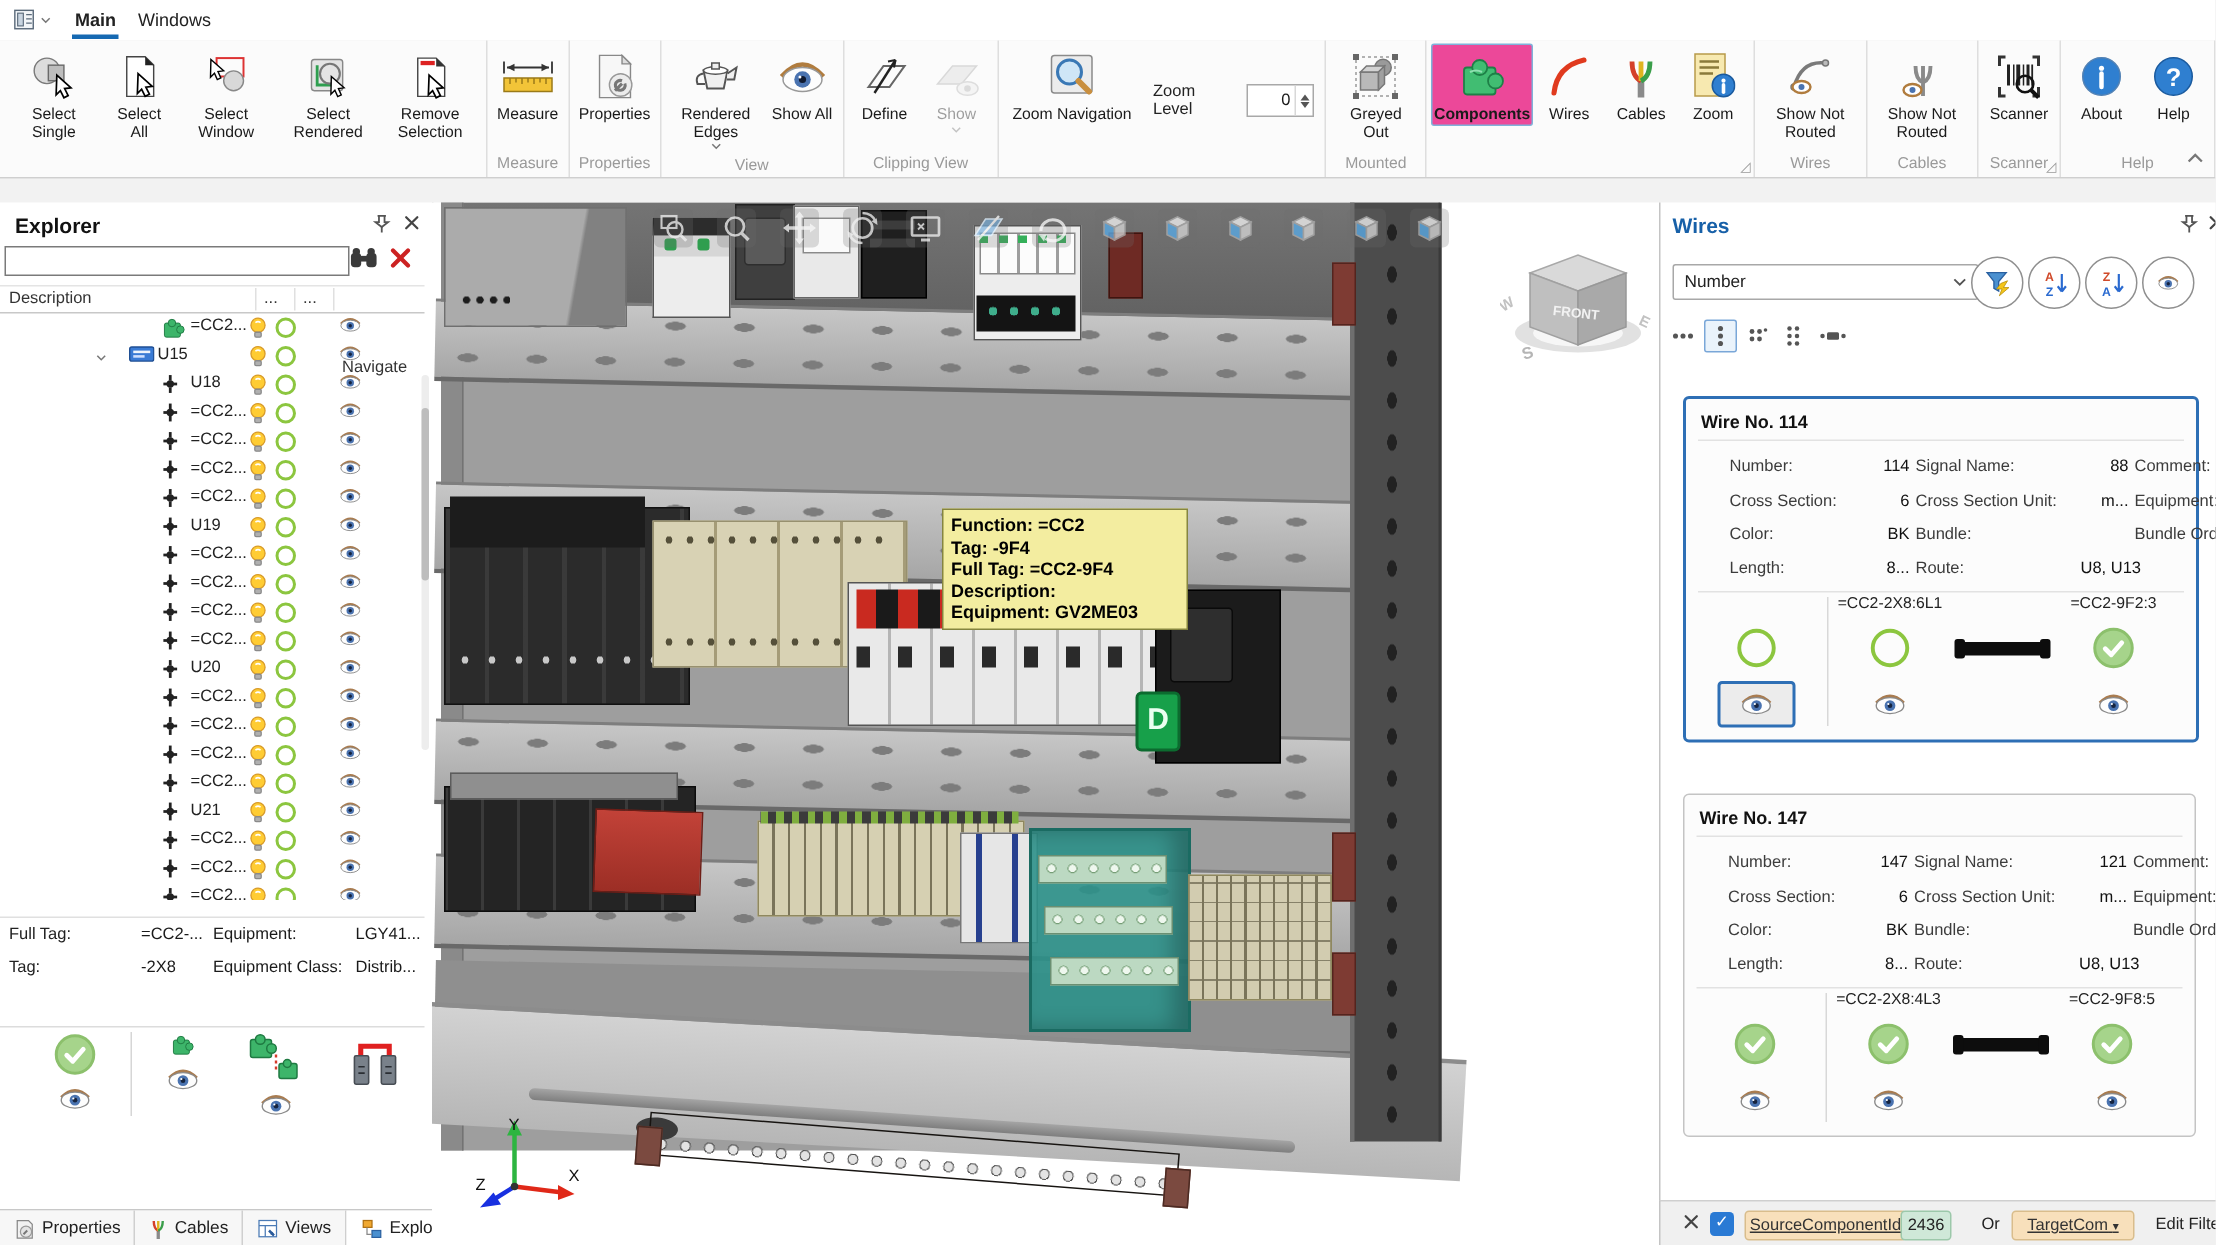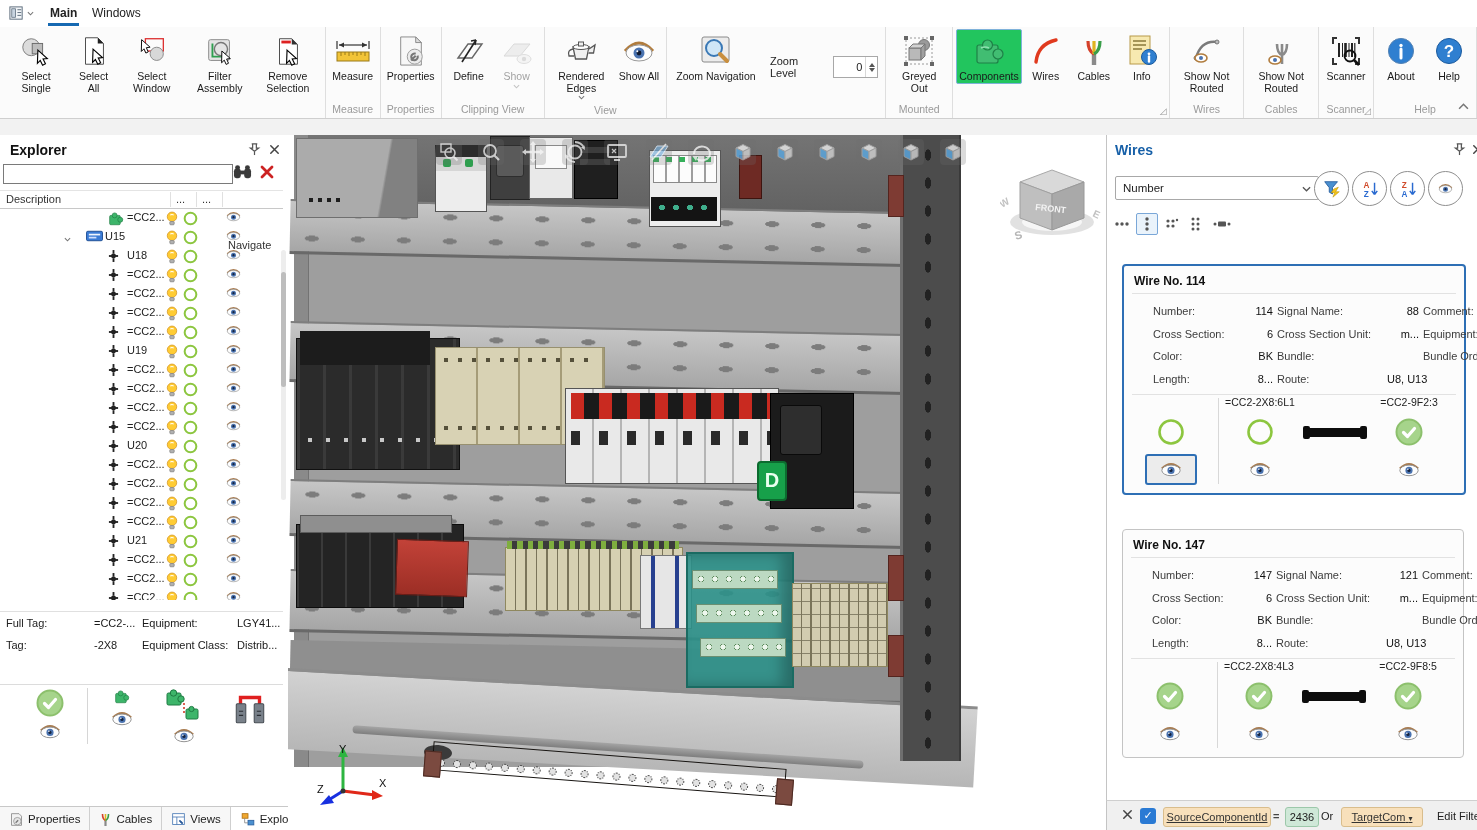--- a/index.html
+++ b/index.html
@@ -14,21 +14,21 @@
   .tb-tab.active{font-weight:bold;}
   .tb-tab.active::after{content:"";position:absolute;left:2px;right:2px;bottom:0;height:3px;background:#1669b2;}
 
   
   #ribbon{position:absolute;left:0;top:27px;width:1477px;height:91px;background:#fbfbfb;border-bottom:1px solid #cfcfcf;display:flex;align-items:stretch;}
   .rib-group{position:relative;display:flex;flex-direction:column;border-right:1px solid #dedede;padding:2px 3px 0 3px;}
   .rib-btns{display:flex;flex:1;align-items:flex-start;}
   .rib-btn{display:flex;flex-direction:column;align-items:center;min-width:42px;max-width:62px;padding:3px 2px 0 2px;cursor:pointer;border:1px solid transparent;border-radius:2px;}
   .rib-btn .ric{height:36px;display:flex;align-items:center;justify-content:center;}
   .rib-btn .rlab{font-size:10.5px;line-height:11.5px;text-align:center;color:#1a1a1a;margin-top:2px;white-space:pre-line;}
-  .rib-btn.active{background:#22c55e;border-color:#7fb2da;}
+  .rib-btn.active{background:#ec4899;border-color:#7fb2da;font-weight:bold;}
   .rib-btn.disabled{opacity:.42;}
   .rib-glabel{height:16px;font-size:10.5px;color:#9a9a9a;text-align:center;line-height:14px;}
   .launcher{position:absolute;right:2px;bottom:2px;color:#9a9a9a;font-size:9px;}
   .caret{color:#555;font-size:8px;line-height:8px;}
   .zoom-ctl{display:flex;align-items:center;margin:26px 4px 0 8px;gap:6px;}
   .zoom-ctl .zl{font-size:11px;color:#222;}
   .zoom-box{width:44px;height:20px;border:1px solid #a8a8a8;background:#fff;display:flex;align-items:center;}
   .zoom-box .zv{flex:1;text-align:right;font-size:11px;padding-right:3px;}
   .zoom-spin{width:11px;display:flex;flex-direction:column;align-items:center;justify-content:center;gap:1px;border-left:1px solid #d8d8d8;height:100%;}
   .zoom-spin i{width:0;height:0;border-left:3px solid transparent;border-right:3px solid transparent;}
@@ -180,21 +180,21 @@
           <div class="ric">
             <span style="display: inline-flex;">
               <svg width="34" height="34" viewBox="0 0 36 36">
                 <rect x="6" y="6" width="22" height="22" rx="2" fill="#e4e4e4" stroke="#888"></rect>
                 <path d="M10 10 v14 h14" fill="none" stroke="#2e9e4f" stroke-width="2"></path>
                 <circle cx="19" cy="16" r="7" fill="none" stroke="#777" stroke-width="1.5"></circle>
                 <path d="M20 18 l9 8 -4 .5 2 4.5 -2.5 1.2 -2 -4.5 -2.8 2.8 z" fill="#fff" stroke="#000"></path>
               </svg>
             </span>
           </div>
-          <div class="rlab">Filter Assembly</div>
+          <div class="rlab">Select Rendered</div>
         </div>
         <div class="rib-btn">
           <div class="ric">
             <span style="display: inline-flex;">
               <svg width="34" height="34" viewBox="0 0 36 36">
                 <path d="M9 5 h13 l6 6 v21 h-19 z" fill="#fff" stroke="#444"></path>
                 <path d="M22 5 l6 6 h-6 z" fill="#333"></path>
                 <rect x="11" y="7" width="10" height="3" fill="#d22"></rect>
                 <path d="M17 17 l10 9 -4.5 .5 2.5 5 -3 1.5 -2.5 -5 -3 3 z" fill="#fff" stroke="#000" stroke-width="1.2"></path>
               </svg>
@@ -240,54 +240,20 @@
           <div class="rlab">Properties</div>
         </div>
       </div>
       <div class="rib-glabel">Properties</div>
     </div>
     <div class="rib-group">
       <div class="rib-btns">
         <div class="rib-btn">
           <div class="ric">
             <span style="display: inline-flex;">
-              <svg width="34" height="30" viewBox="0 0 34 30">
-                <path d="M6 22 L16 8 H30 L20 22 Z" fill="none" stroke="#666" stroke-width="1.4"></path>
-                <path d="M10 26 L24 4" stroke="#222" stroke-width="1.6"></path>
-                <path d="M24 4 l-1 5 M24 4 l-5 1" stroke="#222" stroke-width="1.4" fill="none"></path>
-              </svg>
-            </span>
-          </div>
-          <div class="rlab">Define</div>
-        </div>
-        <div class="rib-btn disabled">
-          <div class="ric">
-            <span style="display: inline-flex;">
-              <svg width="34" height="30" viewBox="0 0 34 30">
-                <path d="M4 20 L14 8 H30 L20 20 Z" fill="#dcdcdc" stroke="#aaa"></path>
-                <ellipse cx="24" cy="23" rx="7" ry="4.5" fill="#ececec" stroke="#b5b5b5"></ellipse>
-                <circle cx="24" cy="23" r="2.2" fill="#b0b0b0"></circle>
-              </svg>
-            </span>
-          </div>
-          <div class="rlab">Show</div>
-          <div class="caret"><span style="display: inline-flex;">
-              <svg width="7" height="5" viewBox="0 0 8 5">
-                <path d="M1 1 L4 4 L7 1" fill="none" stroke="#777" stroke-width="1.2"></path>
-              </svg>
-            </span></div>
-        </div>
-      </div>
-      <div class="rib-glabel">Clipping View</div>
-    </div>
-    <div class="rib-group">
-      <div class="rib-btns">
-        <div class="rib-btn">
-          <div class="ric">
-            <span style="display: inline-flex;">
               <svg width="36" height="28" viewBox="0 0 36 28">
                 <path d="M10 10 h16 l-2.5 12 h-11 z" fill="#f0f0f0" stroke="#555" stroke-width="1.3"></path>
                 <path d="M26 12 l6 -4 -1.5 8 h-5" fill="#f0f0f0" stroke="#555" stroke-width="1.3"></path>
                 <path d="M10 12 q-6 1 -4 7 l5 0" fill="none" stroke="#555" stroke-width="1.3"></path>
                 <ellipse cx="18" cy="10" rx="8" ry="2.5" fill="#fff" stroke="#555"></ellipse>
                 <rect x="15.5" y="5" width="5" height="4" fill="#f0f0f0" stroke="#555"></rect>
               </svg>
             </span>
           </div>
           <div class="rlab">Rendered Edges</div>
@@ -306,20 +272,54 @@
                 <circle cx="17" cy="14" r="5.5" fill="#4a73b0"></circle>
                 <circle cx="17" cy="14" r="2.4" fill="#101a30"></circle>
                 <circle cx="15.3" cy="12.3" r="1" fill="#fff"></circle>
               </svg>
             </span>
           </div>
           <div class="rlab">Show All</div>
         </div>
       </div>
       <div class="rib-glabel">View</div>
+    </div>
+    <div class="rib-group">
+      <div class="rib-btns">
+        <div class="rib-btn">
+          <div class="ric">
+            <span style="display: inline-flex;">
+              <svg width="34" height="30" viewBox="0 0 34 30">
+                <path d="M6 22 L16 8 H30 L20 22 Z" fill="none" stroke="#666" stroke-width="1.4"></path>
+                <path d="M10 26 L24 4" stroke="#222" stroke-width="1.6"></path>
+                <path d="M24 4 l-1 5 M24 4 l-5 1" stroke="#222" stroke-width="1.4" fill="none"></path>
+              </svg>
+            </span>
+          </div>
+          <div class="rlab">Define</div>
+        </div>
+        <div class="rib-btn disabled">
+          <div class="ric">
+            <span style="display: inline-flex;">
+              <svg width="34" height="30" viewBox="0 0 34 30">
+                <path d="M4 20 L14 8 H30 L20 20 Z" fill="#dcdcdc" stroke="#aaa"></path>
+                <ellipse cx="24" cy="23" rx="7" ry="4.5" fill="#ececec" stroke="#b5b5b5"></ellipse>
+                <circle cx="24" cy="23" r="2.2" fill="#b0b0b0"></circle>
+              </svg>
+            </span>
+          </div>
+          <div class="rlab">Show</div>
+          <div class="caret"><span style="display: inline-flex;">
+              <svg width="7" height="5" viewBox="0 0 8 5">
+                <path d="M1 1 L4 4 L7 1" fill="none" stroke="#777" stroke-width="1.2"></path>
+              </svg>
+            </span></div>
+        </div>
+      </div>
+      <div class="rib-glabel">Clipping View</div>
     </div>
     <div class="rib-group">
       <div class="rib-btns">
         <div class="rib-btn" style="max-width: 92px; min-width: 86px;">
           <div class="ric">
             <span style="display: inline-flex;">
               <svg width="36" height="36" viewBox="0 0 36 36">
                 <rect x="4" y="4" width="27" height="25" rx="2" fill="#ececec" stroke="#8a8a8a"></rect>
                 <circle cx="16" cy="15" r="8" fill="#cfe6f7" stroke="#3a78b5" stroke-width="2"></circle>
                 <path d="M22 21 l7 7" stroke="#c98f3f" stroke-width="4" stroke-linecap="round"></path>
@@ -411,21 +411,21 @@
             <span style="display: inline-flex;">
               <svg width="30" height="34" viewBox="0 0 30 34">
                 <rect x="3" y="2" width="20" height="28" fill="#f7e9b0" stroke="#b89a4a"></rect>
                 <path d="M6 7 h13 M6 11 h13 M6 15 h9" stroke="#8a7a3a" stroke-width="1.6"></path>
                 <circle cx="22" cy="23" r="7.5" fill="#2f7fd0" stroke="#1a5a9e"></circle>
                 <circle cx="22" cy="19.8" r="1.4" fill="#fff"></circle>
                 <path d="M22 22.5 v5" stroke="#fff" stroke-width="2.4" stroke-linecap="round"></path>
               </svg>
             </span>
           </div>
-          <div class="rlab">Info</div>
+          <div class="rlab">Zoom</div>
         </div>
       </div>
       <div class="rib-glabel"></div>
       <div class="launcher">◿</div>
     </div>
     <div class="rib-group">
       <div class="rib-btns">
         <div class="rib-btn">
           <div class="ric">
             <span style="display: inline-flex;">
@@ -1587,20 +1587,27 @@
       <div class="ghost">
         <span style="display: inline-flex;">
           <svg width="22" height="22" viewBox="0 0 22 22">
             <polygon points="4,7 11,3.5 18,7 11,10.5" fill="#e9e9e9" stroke="#aaa"></polygon>
             <polygon points="4,7 11,10.5 11,19 4,15.5" fill="#5aa7e0" stroke="#aaa"></polygon>
             <polygon points="11,10.5 18,7 18,15.5 11,19" fill="#cfcfcf" stroke="#aaa"></polygon>
           </svg>
         </span>
       </div>
     </div>
+  <div id="tooltip">
+      <div>Function: =CC2</div>
+      <div>Tag: -9F4</div>
+      <div>Full Tag: =CC2-9F4</div>
+      <div>Description:</div>
+      <div>Equipment: GV2ME03</div>
+    </div>
   <div id="green-badge">D</div>
   <svg id="view-cube" width="104" height="86" viewBox="0 0 104 86">
     <ellipse cx="52" cy="62" rx="42" ry="13" fill="#dcdcdc" opacity=".85"></ellipse>
     <ellipse cx="52" cy="62" rx="30" ry="9" fill="#ffffff" opacity=".7"></ellipse>
     <polygon points="20,22 52,10 84,22 52,34" fill="#d9d9d9" stroke="#a8a8a8"></polygon>
     <polygon points="20,22 52,34 52,70 20,58" fill="#bfbfbf" stroke="#a0a0a0"></polygon>
     <polygon points="52,34 84,22 84,58 52,70" fill="#a9a9a9" stroke="#989898"></polygon>
     <text x="35" y="50" font-size="9" font-weight="bold" fill="#f2f2f2" transform="rotate(6 35 50)">FRONT</text>
     <text x="16" y="80" font-size="11" font-weight="bold" fill="#b5b5b5" transform="rotate(-18 16 80)">S</text>
     <text x="2" y="48" font-size="10" font-weight="bold" fill="#c2c2c2" transform="rotate(-30 2 48)">W</text>
@@ -1931,19 +1938,19 @@
 
 <div id="filter-bar">
   <div id="fb-close"><span style="display: inline-flex;">
         <svg width="13" height="13" viewBox="0 0 14 14">
           <path d="M3 3 L11 11 M11 3 L3 11" stroke="#444" stroke-width="1.6" stroke-linecap="round"></path>
         </svg>
       </span></div>
   <div id="fb-check">✓</div>
   <div class="pill tan" style="left:56px;width:106px;">SourceComponentId</div>
   <div id="fb-op">=</div>
-  <div class="pill green" style="left:178px;width:32px;">2436</div>
+  <div class="pill green" style="left:160px;width:32px;">2436</div>
   <div id="fb-or">Or</div>
   <div class="pill tan" style="left:234px;width:80px;">
     <span>TargetCom</span> <span style="font-size:8px;">▾</span>
   </div>
   <div id="fb-edit">Edit Filter</div>
 </div>
 
 </body></html>

